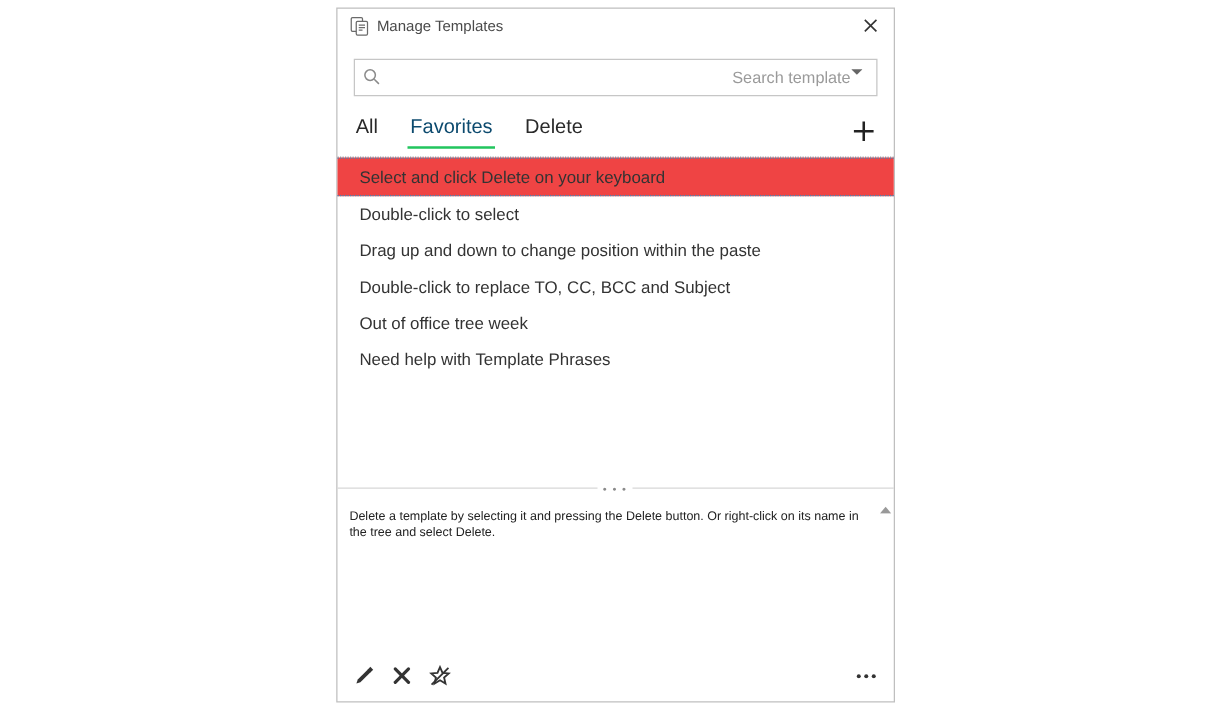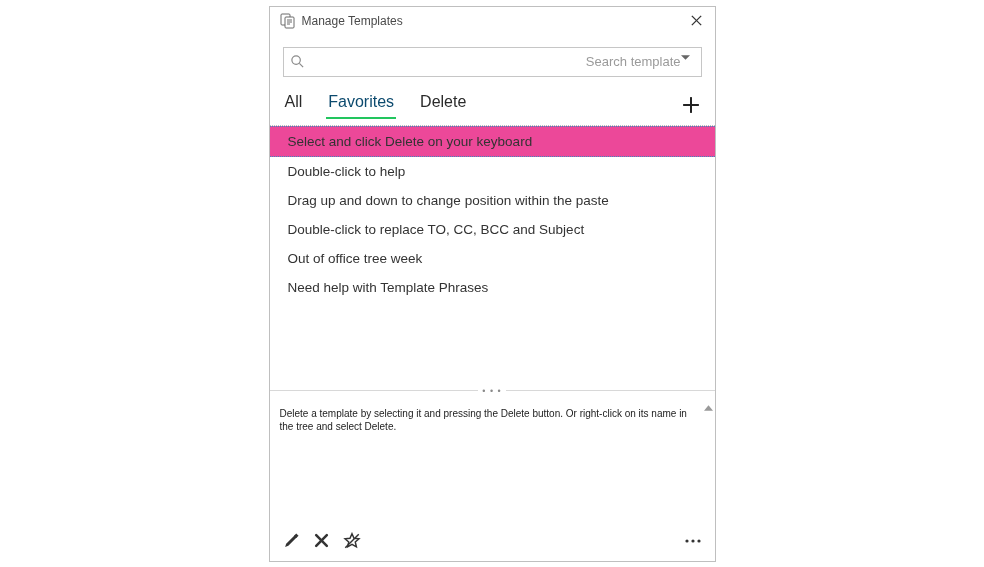--- a/index.html
+++ b/index.html
@@ -115,21 +115,21 @@
       border-top: 1px dotted #bfbfbf;
       flex: 0 0 auto;
     }
     .list .item {
       font-size: 13.5px;
       color: #333;
       padding: 7px 18px;
       cursor: pointer;
     }
     .list .item.selected {
-      background: #ec4899;
+      background: #ef4444;
       border-top: 1px dotted #3a8ec2;
       border-bottom: 1px dotted #3a8ec2;
     }
     .list-fill {
       flex: 1;
     }
     .divider {
       height: 11px;
       border-top: 1px solid #d8d8d8;
       position: relative;
@@ -228,21 +228,21 @@
     <span class="add-btn">
       <svg viewBox="0 0 16 16" width="18" height="18">
         <line x1="8" y1="1" x2="8" y2="15" stroke="#222" stroke-width="1.8"></line>
         <line x1="1" y1="8" x2="15" y2="8" stroke="#222" stroke-width="1.8"></line>
       </svg>
     </span>
   </div>
 
   <div class="list">
     <div class="item selected">Select and click Delete on your keyboard</div>
-    <div class="item">Double-click to help</div>
+    <div class="item">Double-click to select</div>
     <div class="item">Drag up and down to change position within the paste</div>
     <div class="item">Double-click to replace TO, CC, BCC and Subject</div>
     <div class="item">Out of office tree week</div>
     <div class="item">Need help with Template Phrases</div>
   </div>
 
   <div class="list-fill"></div>
 
   <div class="divider">
     <span class="grip">•&nbsp;•&nbsp;•</span>

